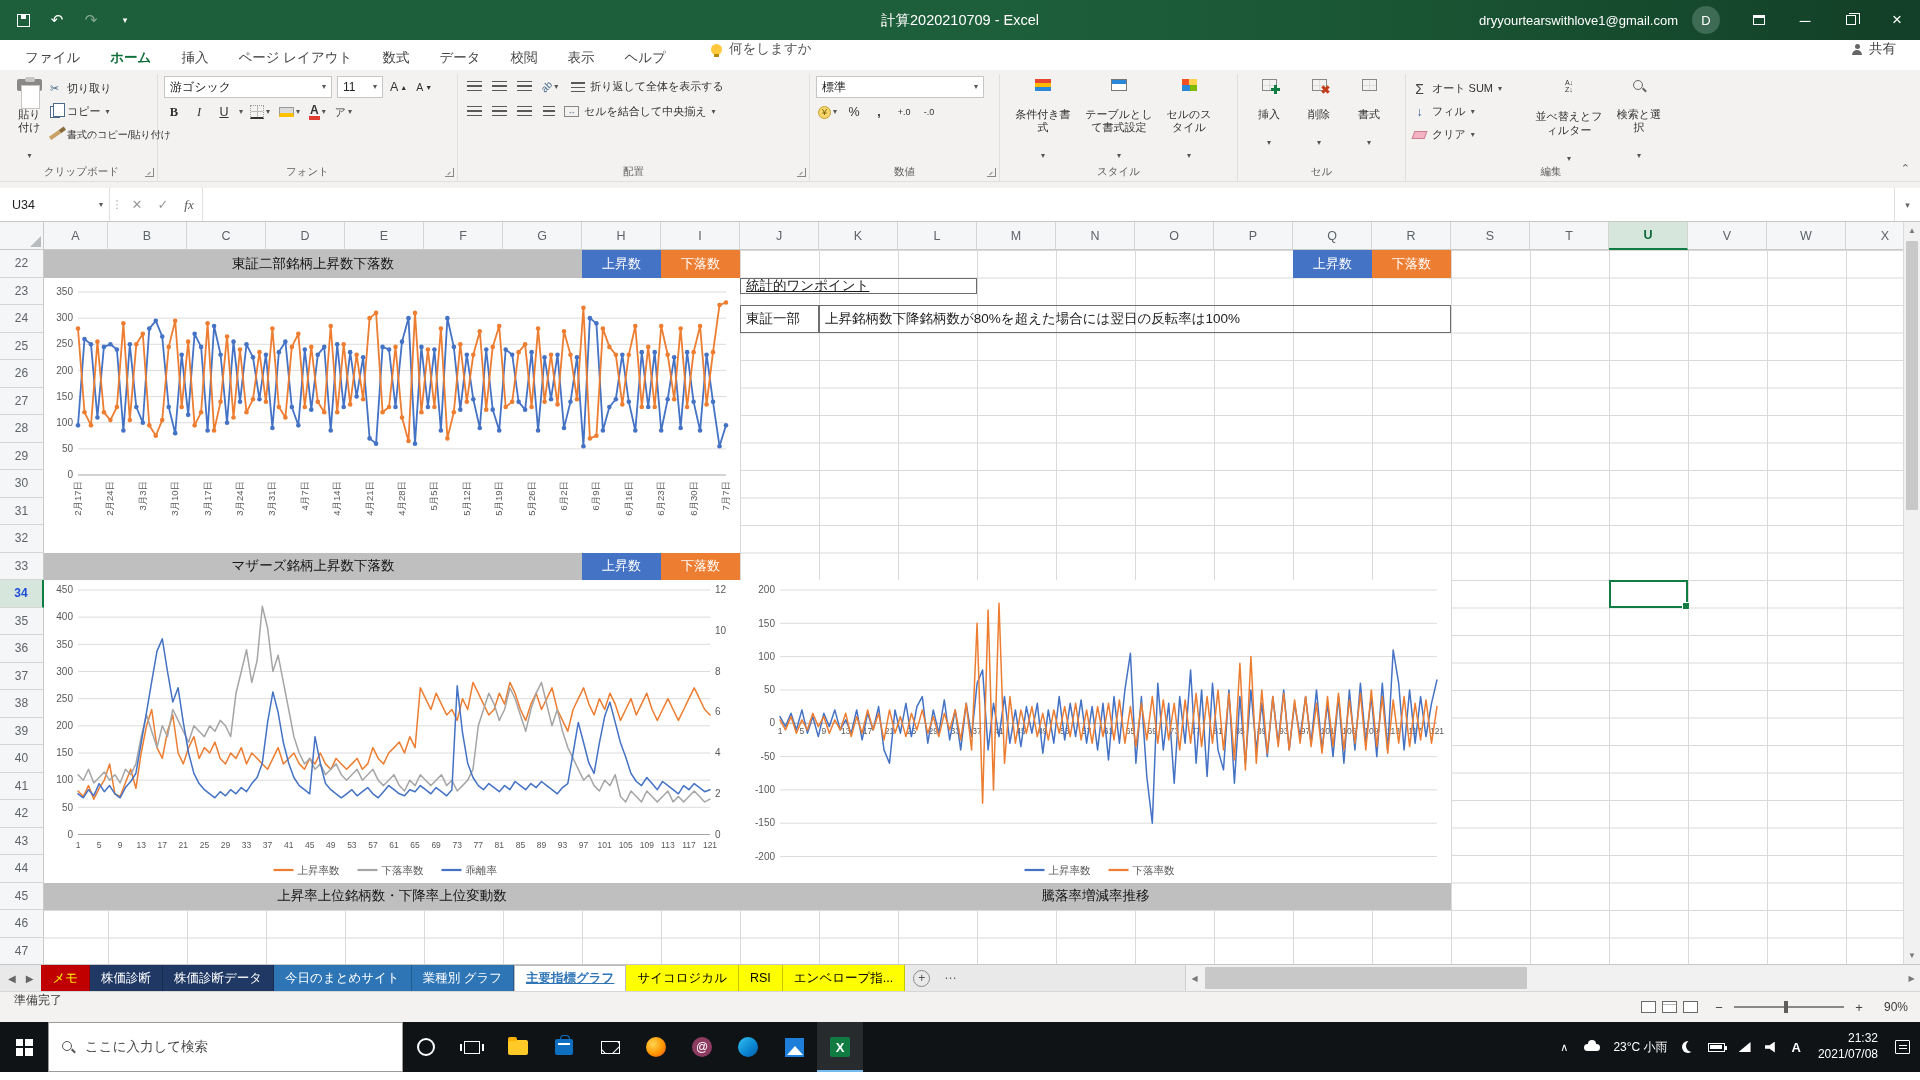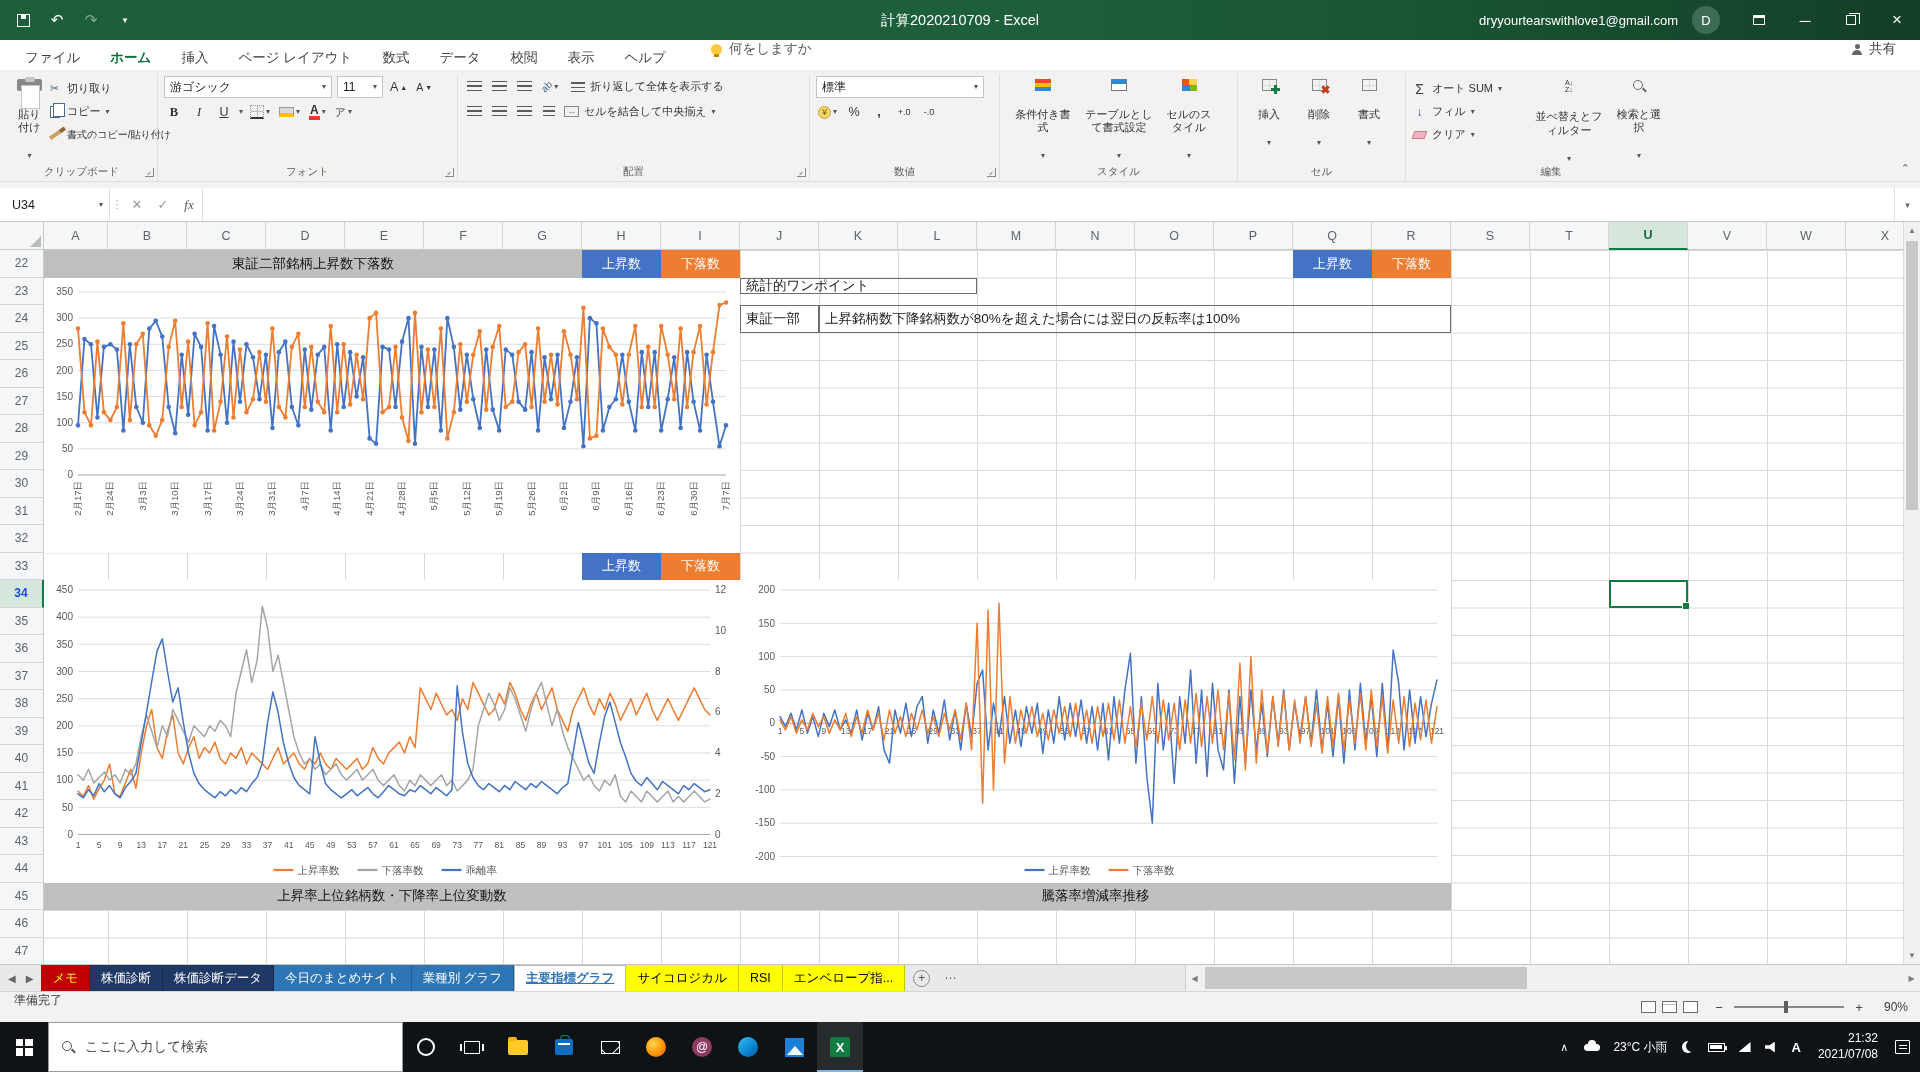--- a/index.html
+++ b/index.html
@@ -580,24 +580,25 @@
         <div class="rh">46</div>
         <div class="rh">47</div>
       </div>
 
     <div class="band" style="left: 44px; top: 28px; width: 538px; height: 27.5px;">東証二部銘柄上昇数下落数</div>
     <div class="chip" style="background: rgb(68, 114, 196); left: 582px; top: 28px; width: 79px; height: 27.5px;">上昇数</div>
     <div class="chip" style="background: rgb(237, 125, 49); left: 661px; top: 28px; width: 79px; height: 27.5px;">下落数</div>
     <div class="chip" style="background: rgb(68, 114, 196); left: 1293px; top: 28px; width: 79px; height: 27.5px;">上昇数</div>
     <div class="chip" style="background: rgb(237, 125, 49); left: 1372px; top: 28px; width: 79px; height: 27.5px;">下落数</div>
 
-    <div class="notebox" style="left: 740px; top: 55.5px; width: 237px; height: 16px;">統計的ワンポイント</div>
+    <div class="notebox" style="left: 740px; top: 55.5px; width: 237px; height: 16px; text-decoration: underline;">統計的ワンポイント</div>
     <div class="notebox" style="left: 740px; top: 83px; width: 79px; height: 27.5px;">東証一部</div>
     <div class="notebox" style="left: 819px; top: 83px; width: 632px; height: 27.5px;">上昇銘柄数下降銘柄数が80%を超えた場合には翌日の反転率は100%</div>
 
+    <div class="band" style="left: 44px; top: 330.5px; width: 538px; height: 27.5px;">マザーズ銘柄上昇数下落数</div>
     <div class="chip" style="background: rgb(68, 114, 196); left: 582px; top: 330.5px; width: 79px; height: 27.5px;">上昇数</div>
     <div class="chip" style="background: rgb(237, 125, 49); left: 661px; top: 330.5px; width: 79px; height: 27.5px;">下落数</div>
 
     <div class="band" style="left: 740px; top: 660.5px; width: 711px; height: 27.5px;">騰落率増減率推移</div>
     <div class="band" style="left: 44px; top: 660.5px; width: 696px; height: 27.5px;">上昇率上位銘柄数・下降率上位変動数</div>
 
     <div class="chartbox" id="chart1" style="left: 44px; top: 55.5px; width: 696px; height: 275px;"><svg width="696" height="275">
           <line x1="34" x2="682" y1="197" y2="197" stroke="#A6A6A6" stroke-width="1"></line>
           <text x="29" y="200.2" text-anchor="end" font-size="10" fill="#595959">0</text>
           <line x1="34" x2="682" y1="170.85714285714286" y2="170.85714285714286" stroke="#DCDCDC" stroke-width="1"></line>

